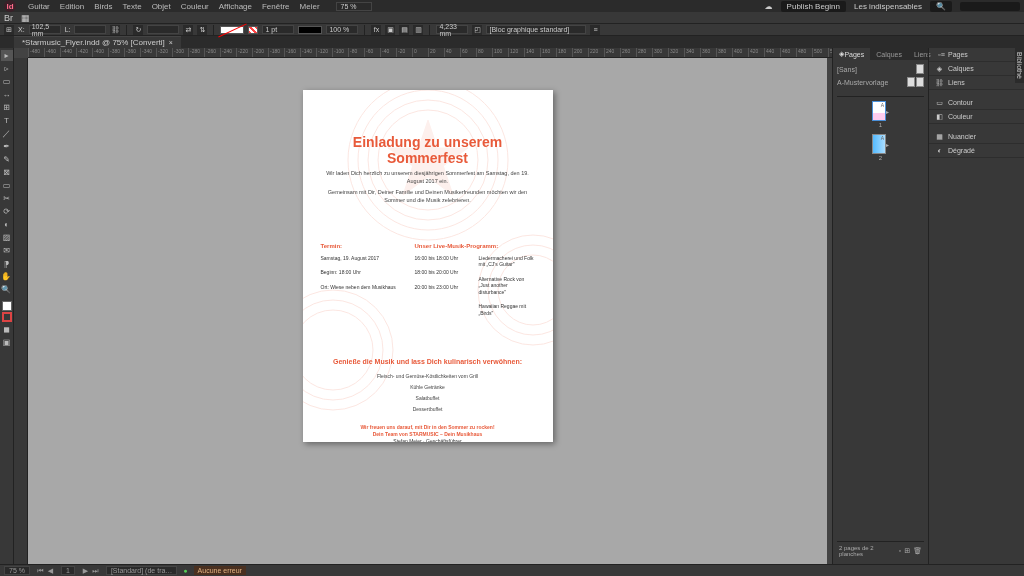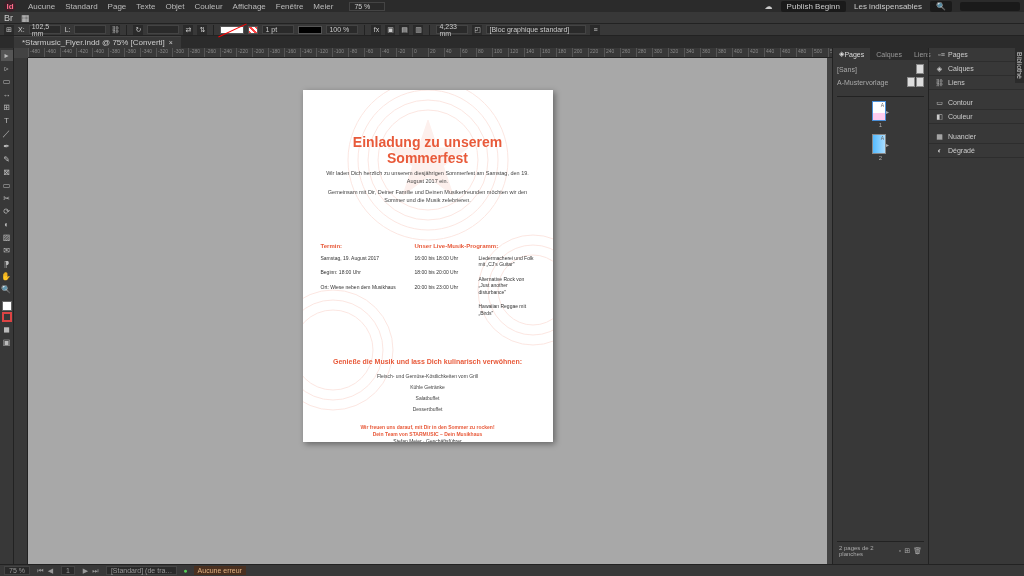--- a/index.html
+++ b/index.html
@@ -104,23 +104,23 @@
 .statusbar .nav { display: flex; gap: 1px; }
 .statusbar .nav span { width: 9px; text-align: center; cursor: pointer; }
 .statusbar .err { background: #4a3020; color: #e0b080; padding: 0 4px; height: 9px; display: flex; align-items: center; }
 </style>
 </head>
 <body>
 
 <div class="menubar">
   <div class="logo">Id</div>
   <div class="menu">
-    <span>Aucune</span>
-    <span>Standard</span>
-    <span>Page</span>
+    <span>Guitar</span>
+    <span>Edition</span>
+    <span>Birds</span>
     <span>Texte</span>
     <span>Objet</span>
     <span>Couleur</span>
     <span>Affichage</span>
     <span>Fenêtre</span>
     <span>Meier</span>
   </div>
   <div class="dropdown zoom" style="margin-left:4px;background:#2a2a2a;padding:0 14px 0 4px;height:9px;border:1px solid #444;font-size:7px;display:flex;align-items:center;">75 %</div>
   <div class="right">
     <span>☁</span>

